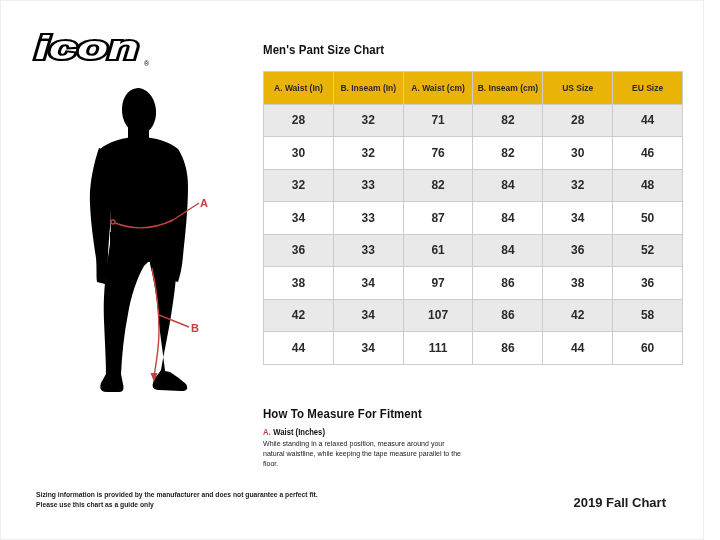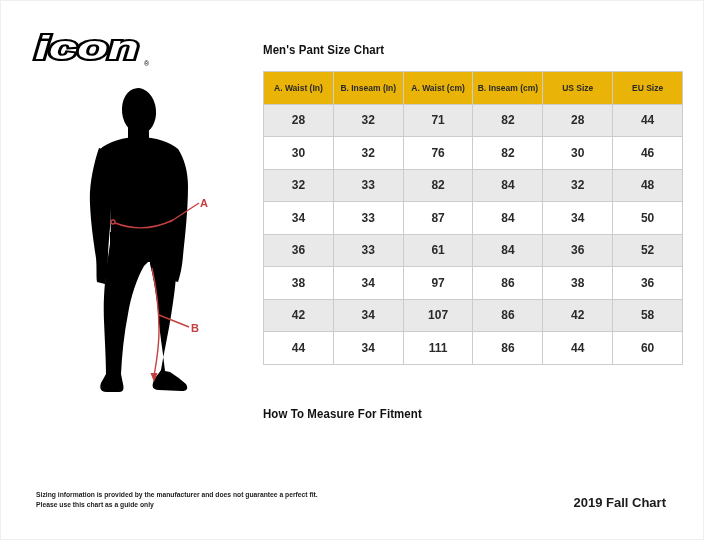--- a/index.html
+++ b/index.html
@@ -154,20 +154,26 @@
           <td>111</td>
           <td>86</td>
           <td>44</td>
           <td>60</td>
         </tr>
       </tbody>
   </table>
 
   <div class="abs measure-title">How To Measure For Fitment</div>
 
+  <div class="abs measure-col waist">
+    <div class="measure-heading">
+      <span class="red">A.</span><span>Waist (Inches)</span>
+    </div>
+    <div class="measure-body">While standing in a relaxed position, measure around your natural waistline, while keeping the tape measure parallel to the floor.</div>
+  </div>
 
 
   <div class="abs disclaimer">
     <div>Sizing information is provided by the manufacturer and does not guarantee a perfect fit.</div>
     <div>Please use this chart as a guide only</div>
   </div>
   <div class="abs edition">2019 Fall Chart</div>
 
 </div>
 

